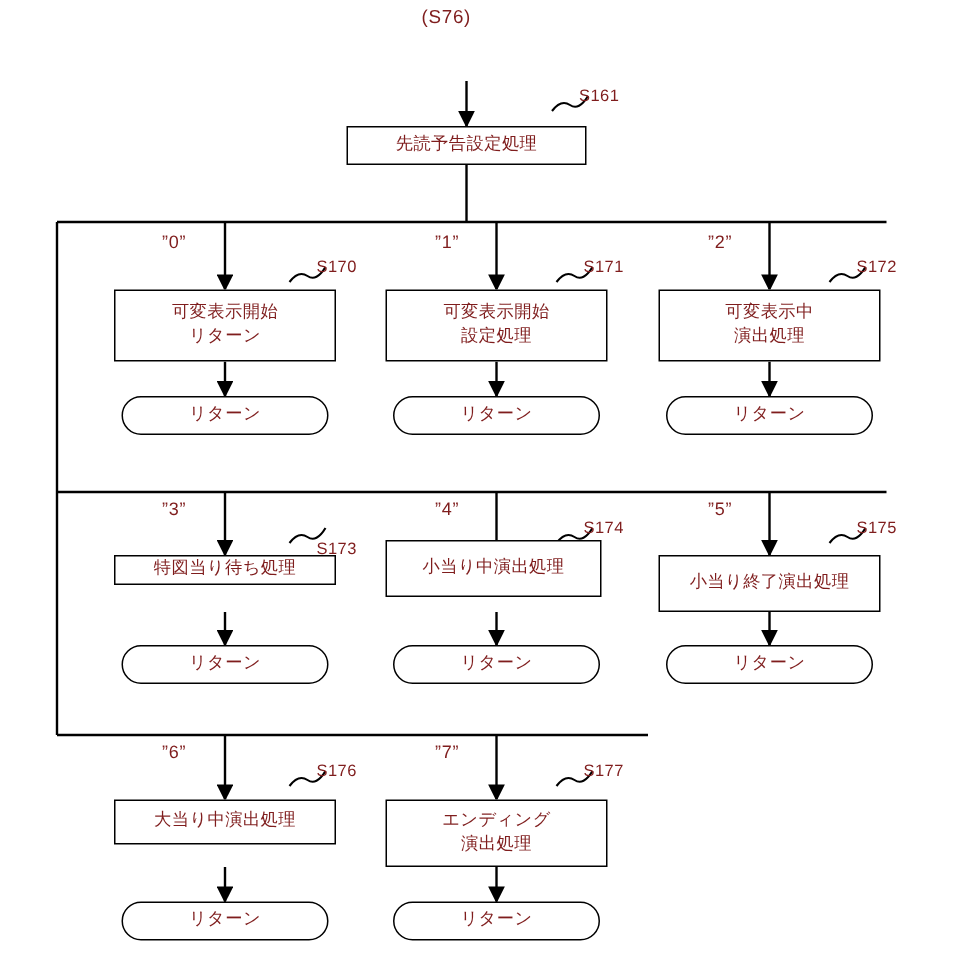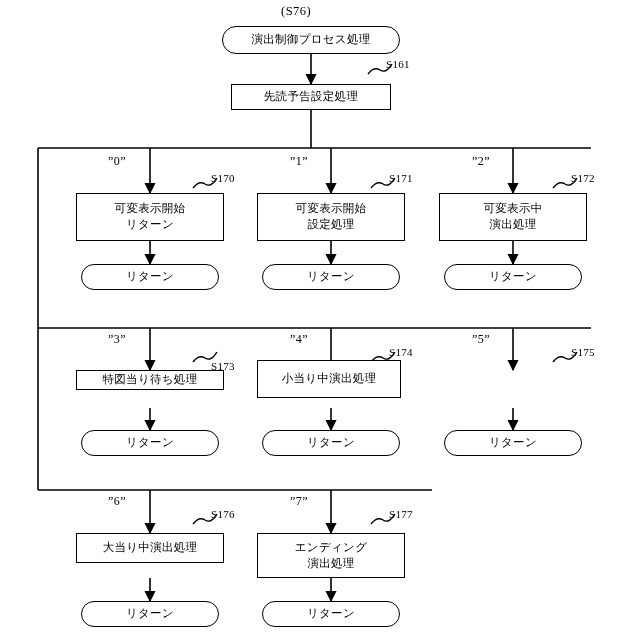--- a/index.html
+++ b/index.html
@@ -5,22 +5,22 @@
   html, body {
     margin: 0;
     padding: 0;
     background: #ffffff;
   }
   #page {
     position: relative;
     width: 640px;
     height: 640px;
     background: #ffffff;
-    font-family: Liberation Serif, serif;
-    color: #000000;
+    font-family: Liberation Sans, sans-serif;
+    color: #7f1d1d;
     overflow: hidden;
   }
   #svg-layer {
     position: absolute;
     left: 0;
     top: 0;
     width: 640px;
     height: 640px;
   }
   .node {
@@ -119,23 +119,20 @@
       <path d="M 193 362 q 6 -8 12 -4 q 6 4 12 -6"></path>
       <path d="M 371 362 q 6 -8 12 -4 q 6 4 12 -6"></path>
       <path d="M 553 362 q 6 -8 12 -4 q 6 4 12 -6"></path>
       <path d="M 193 524 q 6 -8 12 -4 q 6 4 12 -6"></path>
       <path d="M 371 524 q 6 -8 12 -4 q 6 4 12 -6"></path>
     </g>
   </svg>
 
   <div class="top-label" style="left:281px; top:4px;">(S76)</div>
 
-  <div class="node rounded" style="left:222px; top:26px; width:178px; height:28px;">
-    <span class="ln">演出制御プロセス処理</span>
-  </div>
 
   <div class="node" style="left:231px; top:84px; width:160px; height:26px;">
     <span class="ln">先読予告設定処理</span>
   </div>
 
   <div class="node" style="left:76px; top:193px; width:148px; height:48px;">
     <span class="ln">可変表示開始</span>
     <span class="ln">リターン</span>
   </div>
   <div class="node" style="left:257px; top:193px; width:148px; height:48px;">
@@ -155,20 +152,23 @@
   </div>
   <div class="node rounded" style="left:444px; top:264px; width:138px; height:26px;">
     <span class="ln">リターン</span>
   </div>
 
   <div class="node" style="left:76px; top:370px; width:148px; height:20px;">
     <span class="ln">特図当り待ち処理</span>
   </div>
   <div class="node" style="left:257px; top:360px; width:144px; height:38px;">
     <span class="ln">小当り中演出処理</span>
+  </div>
+  <div class="node" style="left:439px; top:370px; width:148px; height:38px;">
+    <span class="ln">小当り終了演出処理</span>
   </div>
 
   <div class="node rounded" style="left:81px; top:430px; width:138px; height:26px;">
     <span class="ln">リターン</span>
   </div>
   <div class="node rounded" style="left:262px; top:430px; width:138px; height:26px;">
     <span class="ln">リターン</span>
   </div>
   <div class="node rounded" style="left:444px; top:430px; width:138px; height:26px;">
     <span class="ln">リターン</span>

